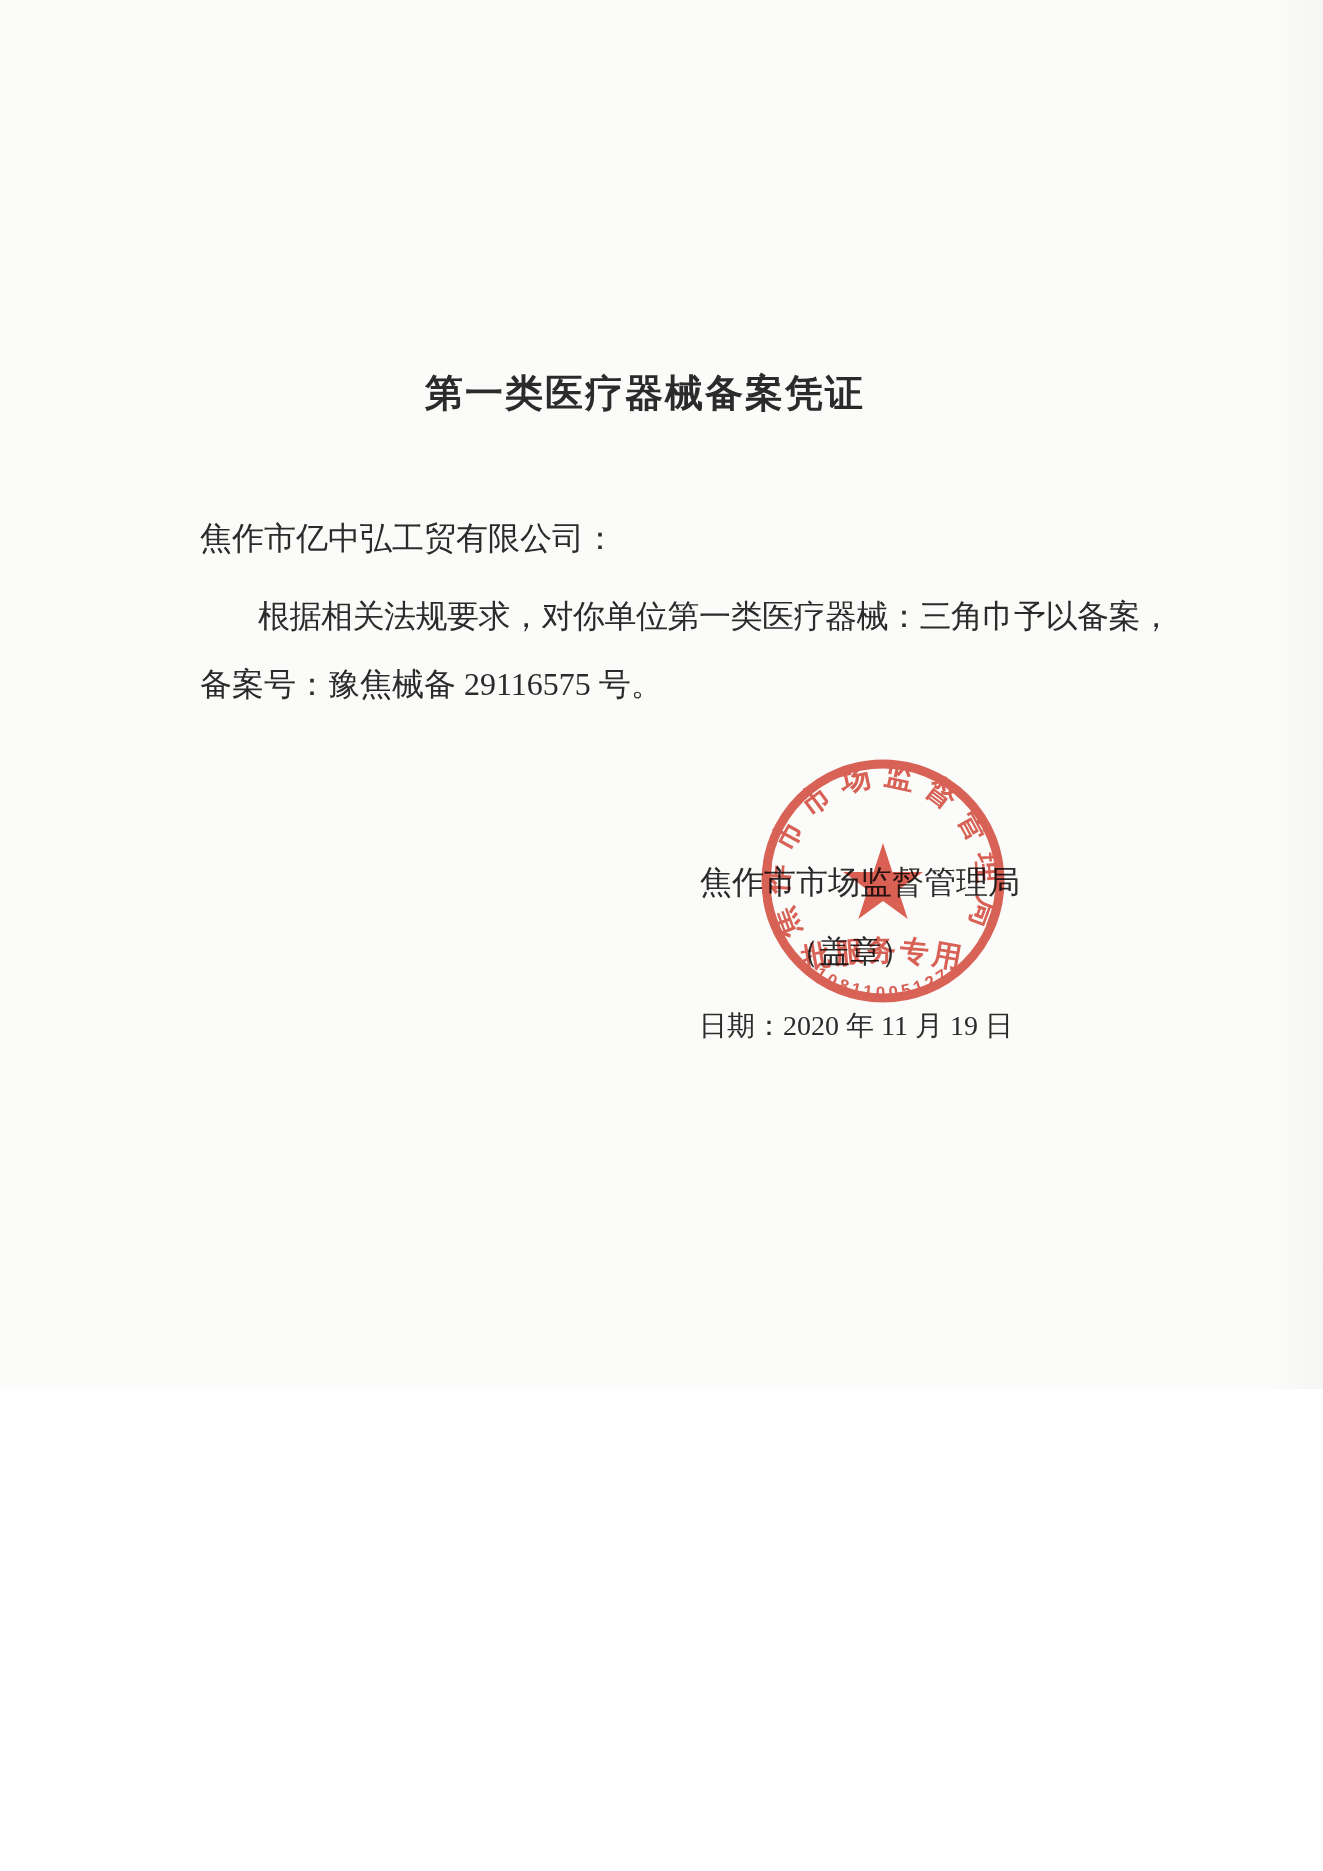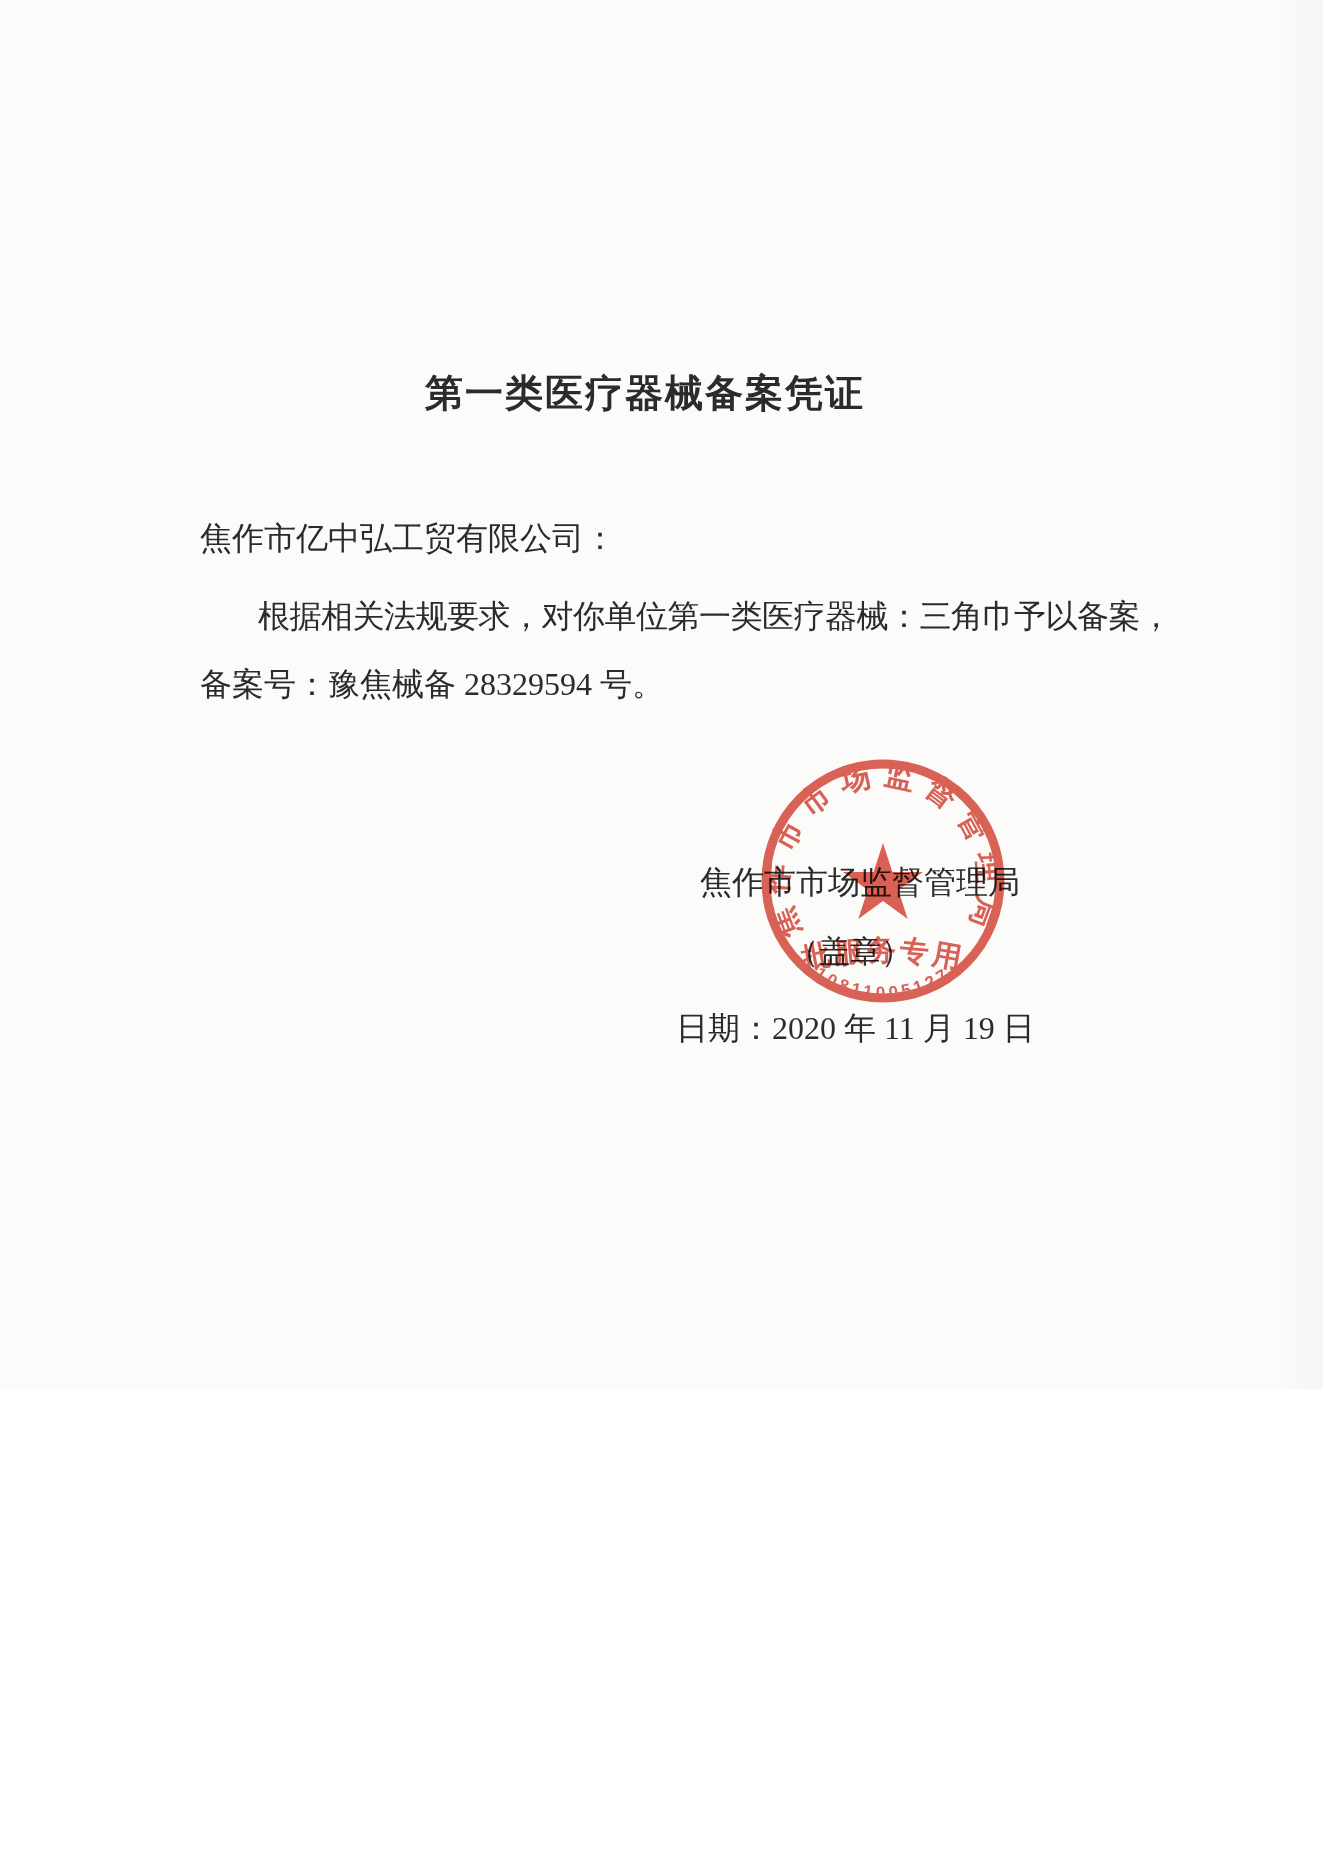--- a/index.html
+++ b/index.html
@@ -16,42 +16,42 @@
   .doc-title{
     top:374px;left:0;width:1290px;
     text-align:center;
     font-size:38px;font-weight:bold;letter-spacing:2px;
   }
   .salutation{top:522px;left:200px;font-size:32px;}
   .para1{top:600px;left:258px;font-size:32px;letter-spacing:-0.5px;}
   .para2{top:668px;left:200px;font-size:32px;}
   .issuer{top:866px;left:700px;font-size:32px;z-index:1;}
   .seal-note{top:936px;left:788px;font-size:31px;z-index:1;}
-  .date-line{top:1012px;left:676px;font-size:32px;}
+  .date-line{top:1012px;left:699px;font-size:28px;}
   .seal-wrap{
     position:absolute;left:742px;top:740px;width:282px;height:282px;
     z-index:2;mix-blend-mode:multiply;opacity:0.92;
   }
   .seal-wrap svg{display:block;width:100%;height:100%;}
   .seal-ring-text{font-family:"Liberation Sans","DejaVu Sans",sans-serif;font-weight:bold;font-size:30px;letter-spacing:11px;}
   .seal-inner-text{font-family:"Liberation Sans","DejaVu Sans",sans-serif;font-weight:bold;font-size:29px;letter-spacing:3px;}
   .seal-serial{font-family:"Liberation Sans","DejaVu Sans",sans-serif;font-weight:bold;font-size:17px;letter-spacing:4px;}
 </style>
 </head>
 <body>
 
 <div class="page">
 
   <div class="abs doc-title">第一类医疗器械备案凭证</div>
 
   <div class="abs para1">根据相关法规要求，对你单位第一类医疗器械：三角巾予以备案，</div>
 
   <div class="abs salutation">焦作市亿中弘工贸有限公司：</div>
 
-  <div class="abs para2">备案号：豫焦械备 28329594 号。</div>
+  <div class="abs para2">备案号：豫焦械备 29116575 号。</div>
 
   <div class="abs issuer">焦作市市场监督管理局</div>
 
   <div class="abs seal-note">（盖章）</div>
 
   <div class="abs date-line">日期：2020 年 11 月 19 日</div>
 
   <div class="seal-wrap">
     <svg viewBox="-141 -141 282 282" xmlns="http://www.w3.org/2000/svg">
       <defs>

